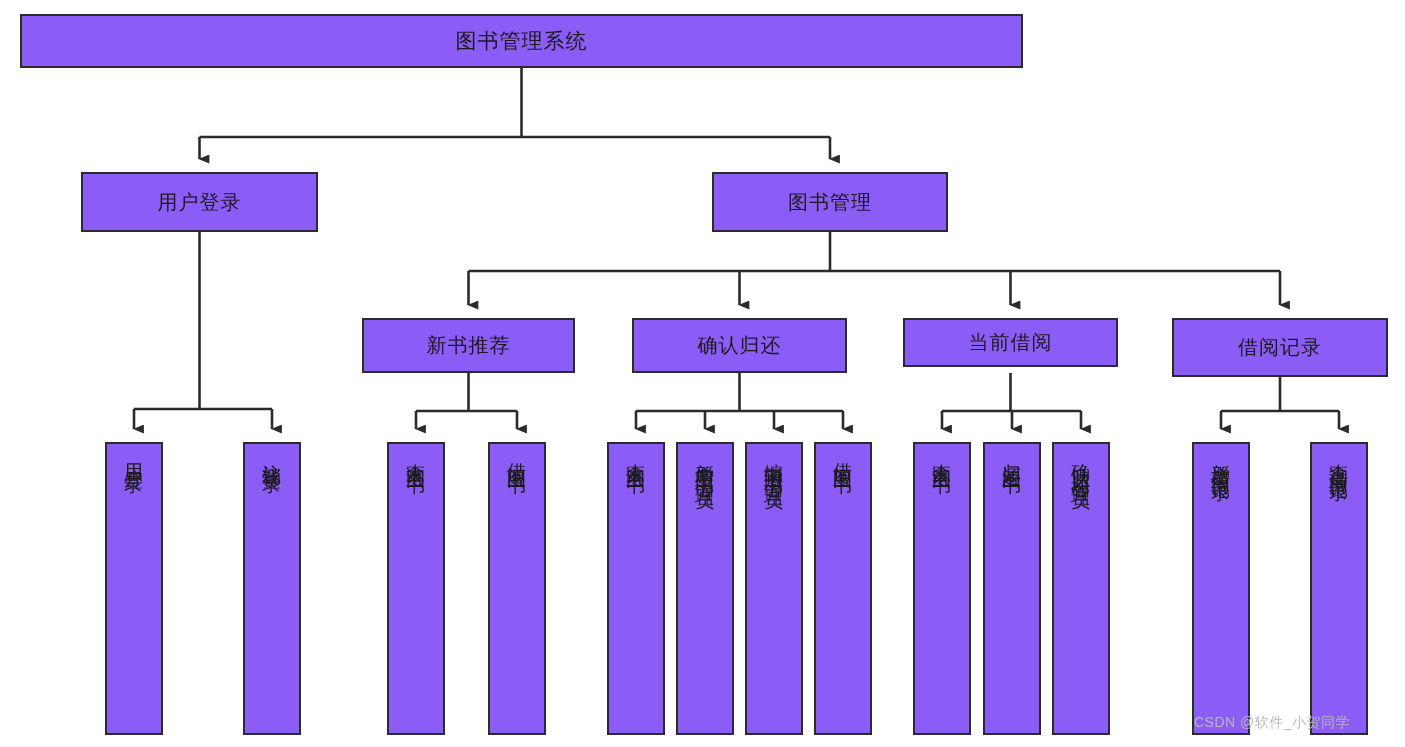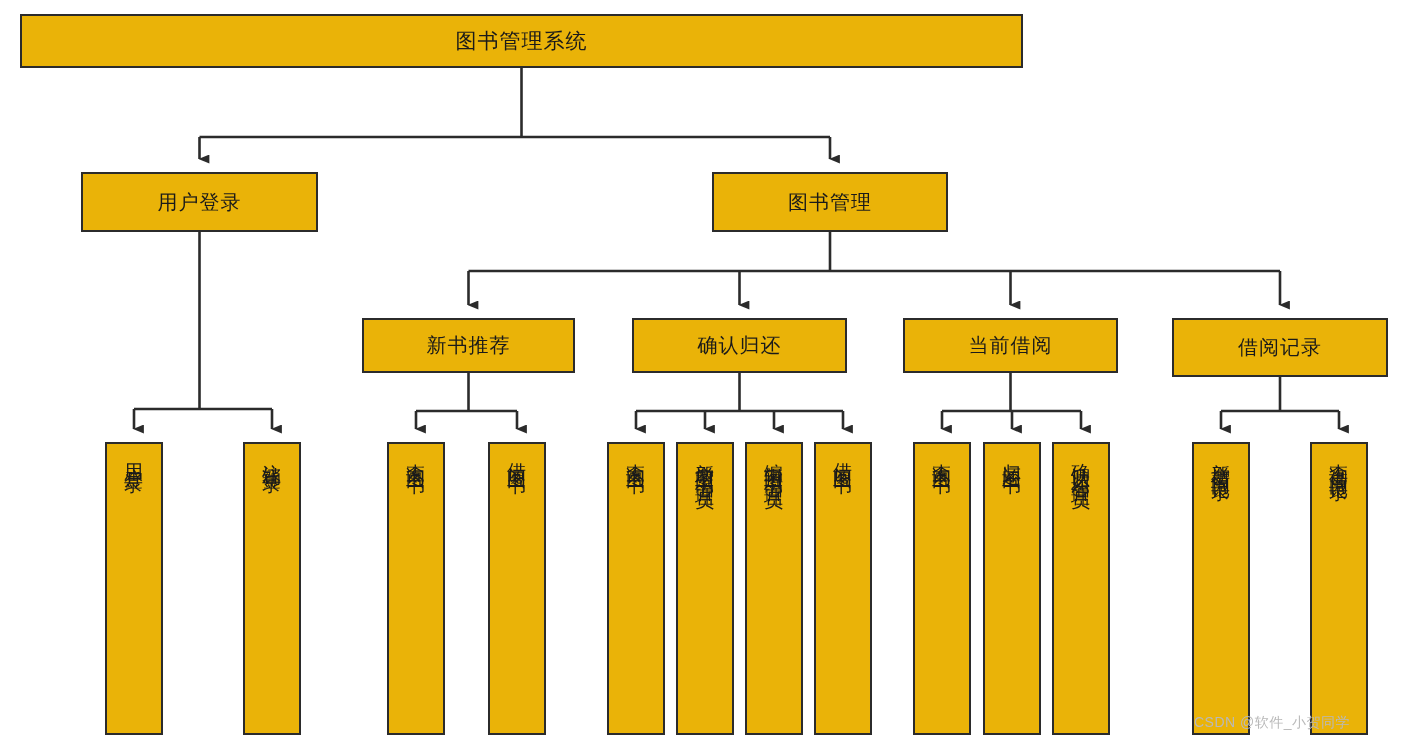--- a/index.html
+++ b/index.html
@@ -24,21 +24,21 @@
     position: absolute;
     left: 0;
     top: 0;
     width: 1405px;
     height: 747px;
     pointer-events: none;
   }
   .node {
     position: absolute;
     box-sizing: border-box;
-    background: #eab308;
+    background: #8b5cf6;
     border: 2px solid #2b2b2b;
     display: flex;
     align-items: center;
     justify-content: center;
     z-index: 2;
   }
   .node .label {
     font-size: 20px;
     line-height: 1.15;
     letter-spacing: 1px;
@@ -129,21 +129,21 @@
   <div class="node" id="l2-1" style="left: 712px; top: 172px; width: 236px; height: 60px;">
     <span class="label">图书管理</span>
   </div>
 
   <div class="node" id="l3-0" style="left: 362px; top: 318px; width: 213px; height: 55px;">
     <span class="label">新书推荐</span>
   </div>
   <div class="node" id="l3-1" style="left: 632px; top: 318px; width: 215px; height: 55px;">
     <span class="label">确认归还</span>
   </div>
-  <div class="node" id="l3-2" style="left: 903px; top: 318px; width: 215px; height: 55px;">
+  <div class="node" id="l3-2" style="left: 903px; top: 318px; width: 215px; height: 49px;">
     <span class="label">当前借阅</span>
   </div>
   <div class="node" id="l3-3" style="left: 1172px; top: 318px; width: 216px; height: 59px;">
     <span class="label">借阅记录</span>
   </div>
 
   <div class="node vertical" id="lf-0" style="left: 105px; top: 442px; width: 58px; height: 293px;">
     <span class="label">用户登录</span>
   </div>
   <div class="node vertical" id="lf-1" style="left: 243px; top: 442px; width: 58px; height: 293px;">

